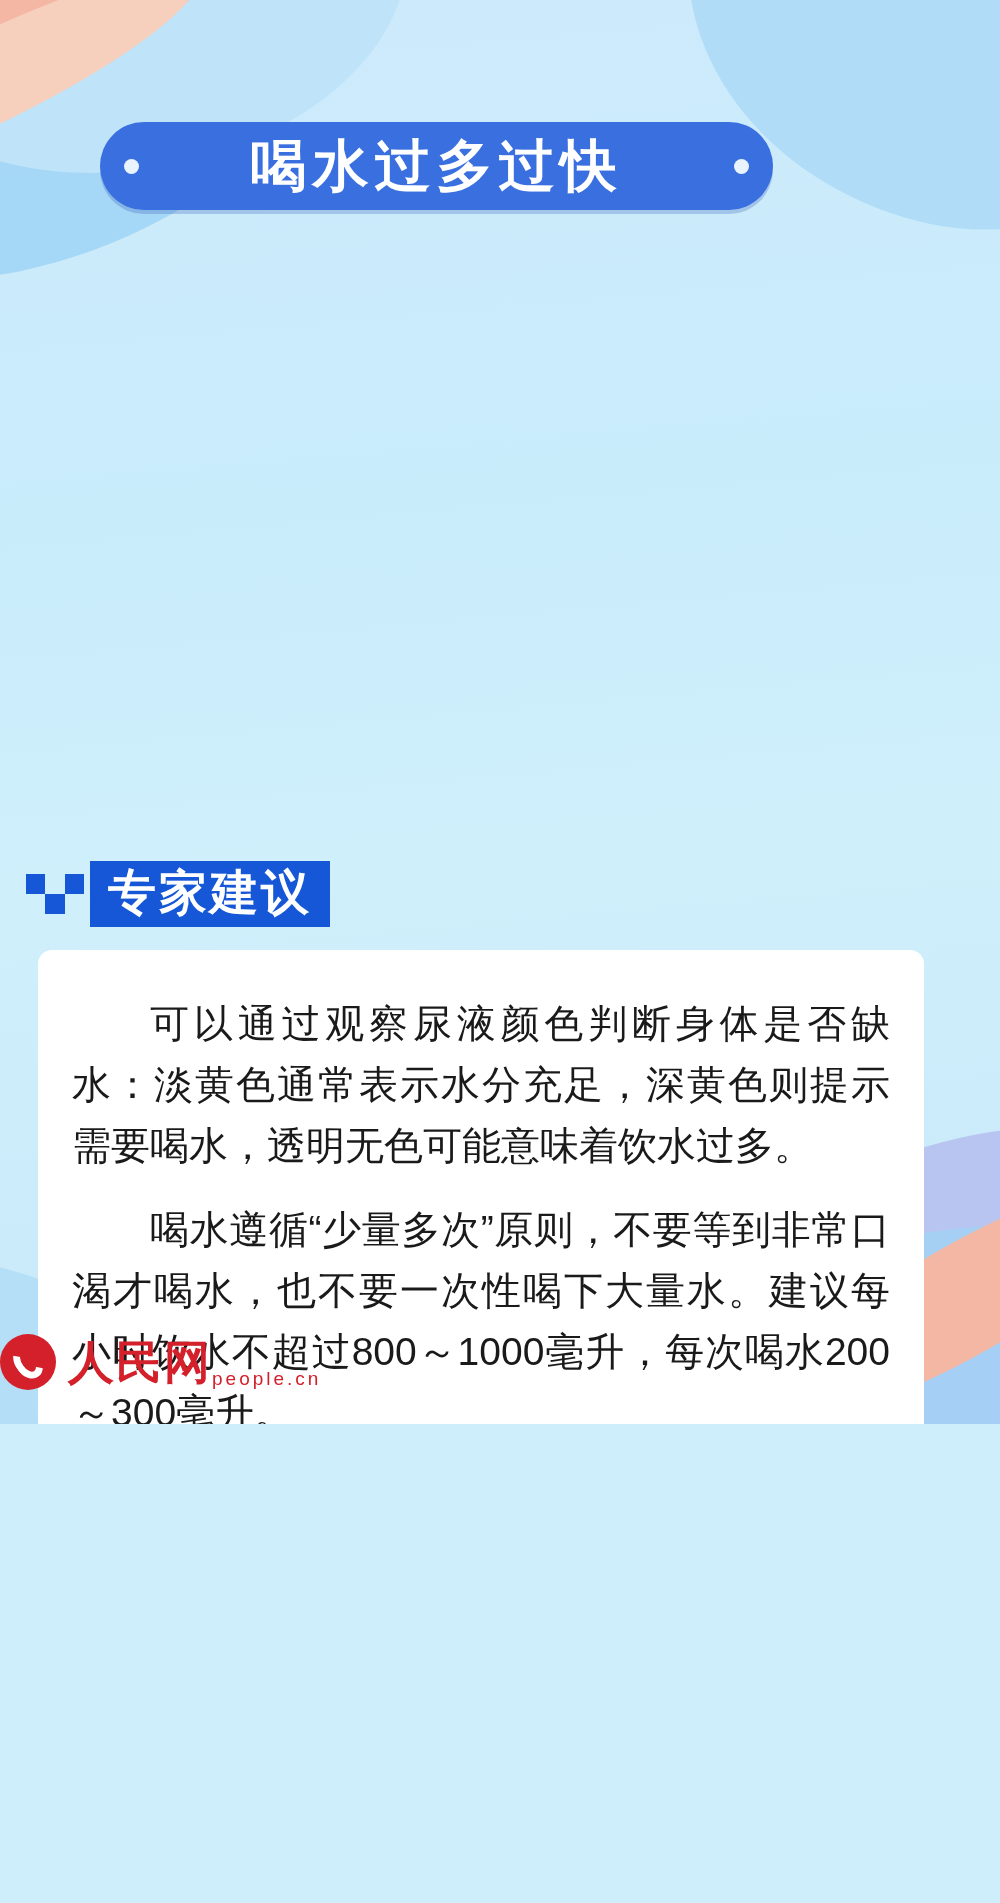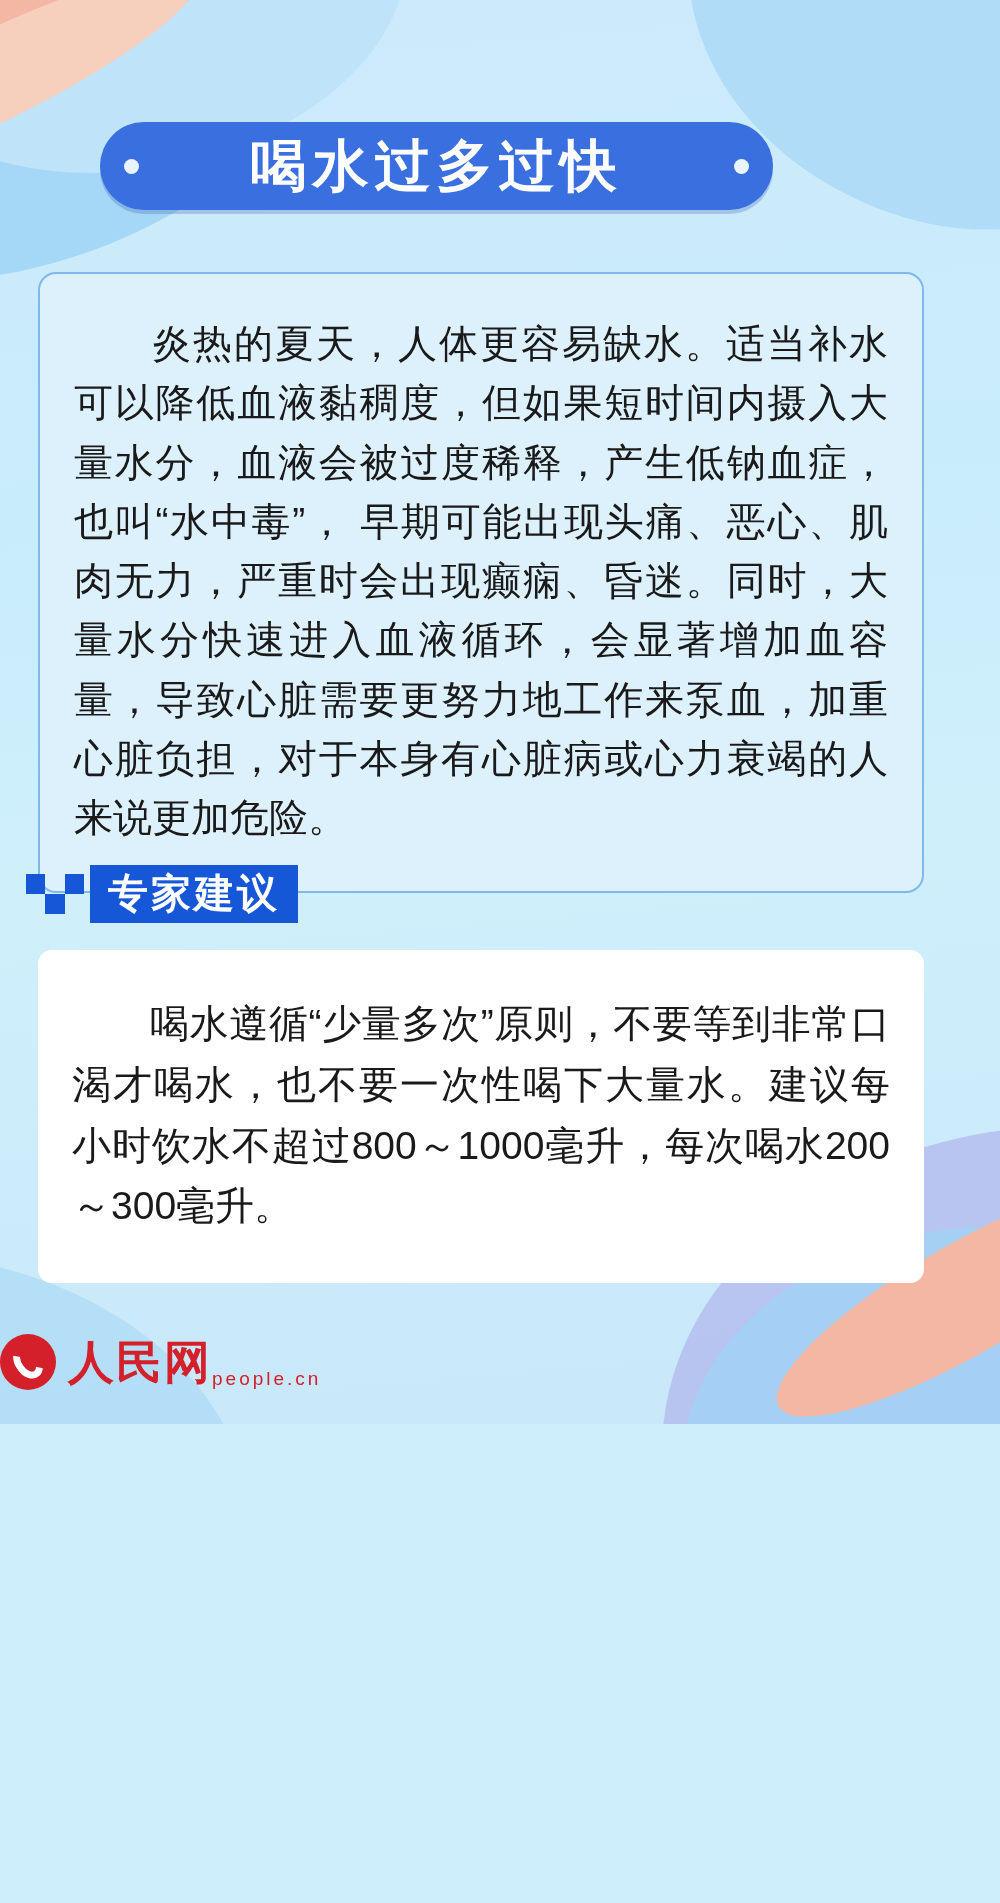--- a/index.html
+++ b/index.html
@@ -181,21 +181,21 @@
     margin-right: 6px;
     display: grid;
     grid-template-columns: 1fr 1fr 1fr;
     grid-template-rows: 1fr 1fr;
   }
   .checker i { display: block; background: transparent; }
   .checker i.on { background: #1557d6; }
   .section-label {
     background: #1557d6;
     color: #fff;
-    font-size: 40px;
+    font-size: 48px;
     font-weight: bold;
     letter-spacing: 3px;
     padding: 6px 18px 8px 18px;
     line-height: 1.1;
   }
 
   
   .advice-card {
     position: absolute;
     top: 950px;
@@ -280,37 +280,35 @@
   <div class="deco deco-br-purple"></div>
   <div class="deco deco-br-blue"></div>
   <div class="deco deco-br-pink"></div>
 
   <div class="title-pill">
     <span class="dot left"></span>
     <span class="title-text">喝水过多过快</span>
     <span class="dot right"></span>
   </div>
 
-  <div class="intro-card">
-    <p>炎热的夏天，人体更容易缺水。适当补水可以降低血液黏稠度，但如果短时间内摄入大量水分，血液会被过度稀释，产生低钠血症，也叫“水中毒”， 早期可能出现头痛、恶心、肌肉无力，严重时会出现癫痫、昏迷。同时，大量水分快速进入血液循环，会显著增加血容量，导致心脏需要更努力地工作来泵血，加重心脏负担，对于本身有心脏病或心力衰竭的人来说更加危险。</p>
-  </div>
 
   <div class="section-header">
     <span class="checker">
       <i class="on"></i>
         <i></i>
         <i class="on"></i>
       <i></i>
         <i class="on"></i>
         <i></i>
     </span>
     <span class="section-label">专家建议</span>
   </div>
 
   <div class="advice-card">
+    <p>可以通过观察尿液颜色判断身体是否缺水：淡黄色通常表示水分充足，深黄色则提示需要喝水，透明无色可能意味着饮水过多。</p>
     <p>喝水遵循“少量多次”原则，不要等到非常口渴才喝水，也不要一次性喝下大量水。建议每小时饮水不超过800～1000毫升，每次喝水200～300毫升。</p>
   </div>
 
   <div class="footer">
     <div class="logo-row">
       <span class="logo-mark"></span>
       <span class="logo-cn">人民网</span>
     </div>
     <div class="logo-en">people.cn</div>
   </div>

